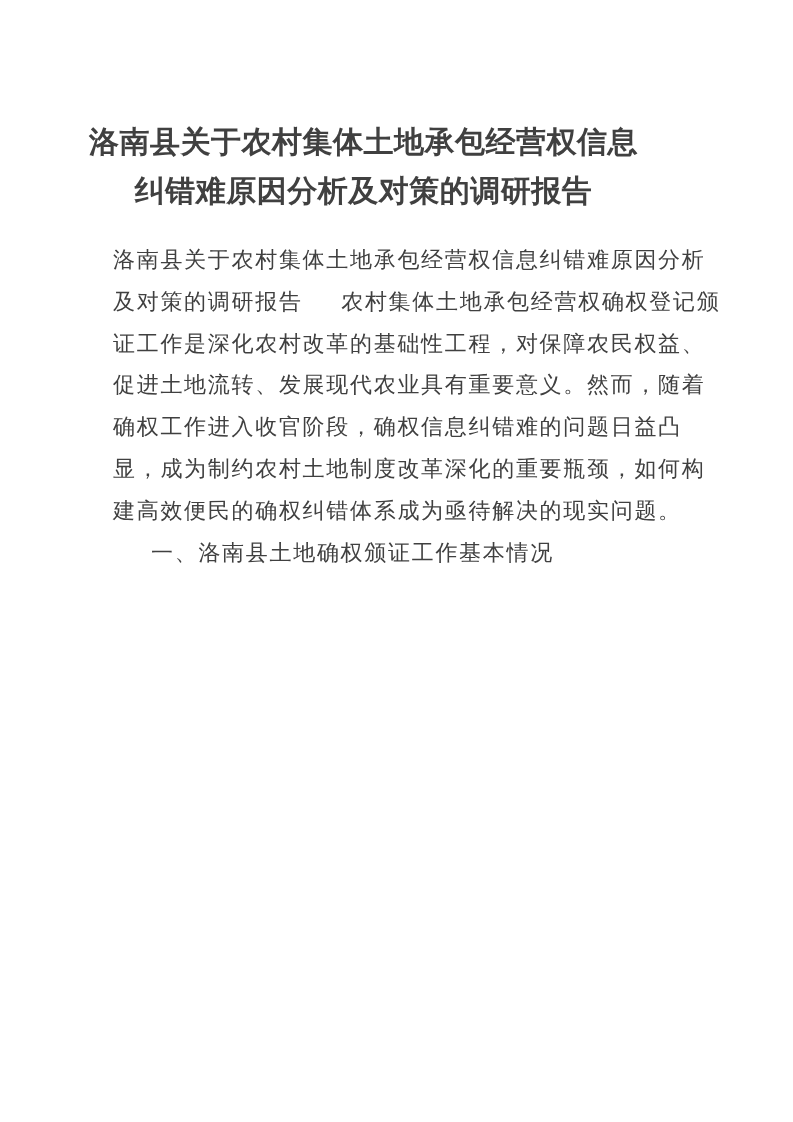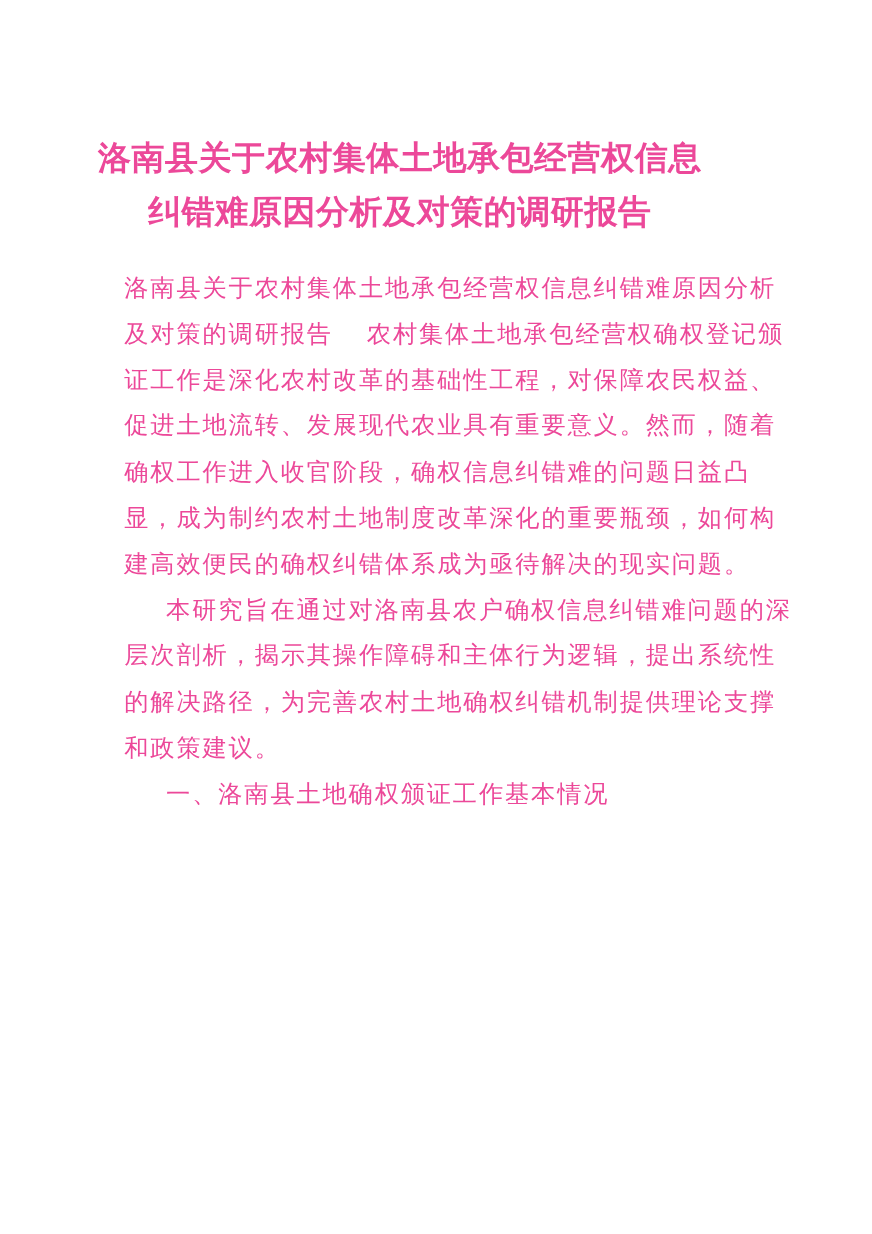--- a/index.html
+++ b/index.html
@@ -5,22 +5,22 @@
   html, body {
     margin: 0;
     padding: 0;
     background: #ffffff;
   }
   .page {
     position: relative;
     width: 727px;
     height: 1122px;
     background: #ffffff;
-    color: #ec4899;
-    font-family: Liberation Serif, serif;
+    color: #404040;
+    font-family: Liberation Mono, monospace;
     overflow: hidden;
   }
   .doc-title {
     position: absolute;
     top: 120px;
     left: 0;
     right: 0;
   }
   .doc-title-inner {
     width: 556px;
@@ -56,16 +56,15 @@
 </style>
 </head>
 <body>
 
 <div class="page">
   <div class="doc-title">
     <div class="doc-title-inner">洛南县关于农村集体土地承包经营权信息纠错难原因分析及对策的调研报告</div>
   </div>
   <div class="doc-body">
       <p class="para">洛南县关于农村集体土地承包经营权信息纠错难原因分析及对策的调研报告　 农村集体土地承包经营权确权登记颁证工作是深化农村改革的基础性工程，对保障农民权益、促进土地流转、发展现代农业具有重要意义。然而，随着确权工作进入收官阶段，确权信息纠错难的问题日益凸显，成为制约农村土地制度改革深化的重要瓶颈，如何构建高效便民的确权纠错体系成为亟待解决的现实问题。</p>
-      <p class="para indent">本研究旨在通过对洛南县农户确权信息纠错难问题的深层次剖析，揭示其操作障碍和主体行为逻辑，提出系统性的解决路径，为完善农村土地确权纠错机制提供理论支撑和政策建议。</p>
       <p class="para indent heading">一、洛南县土地确权颁证工作基本情况</p>
     </div>
 </div>
 
 </body></html>

